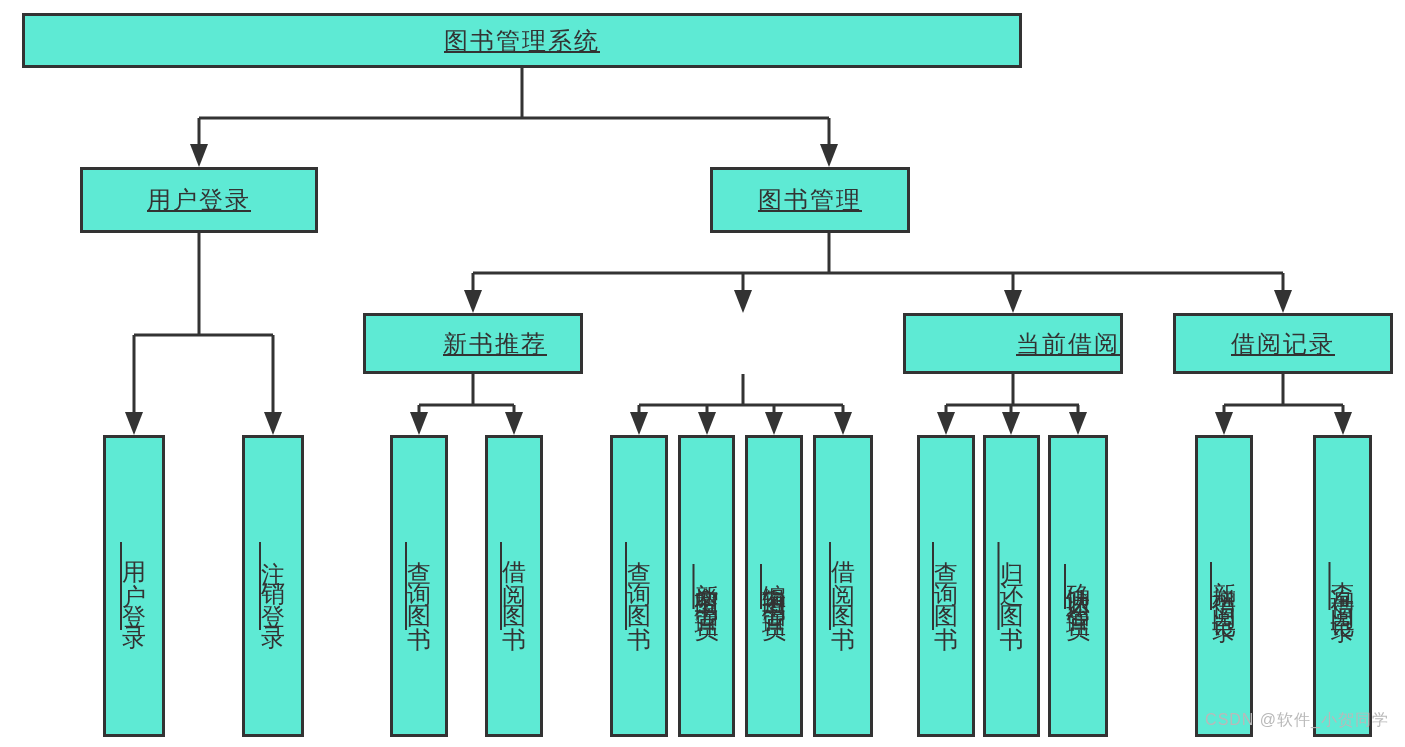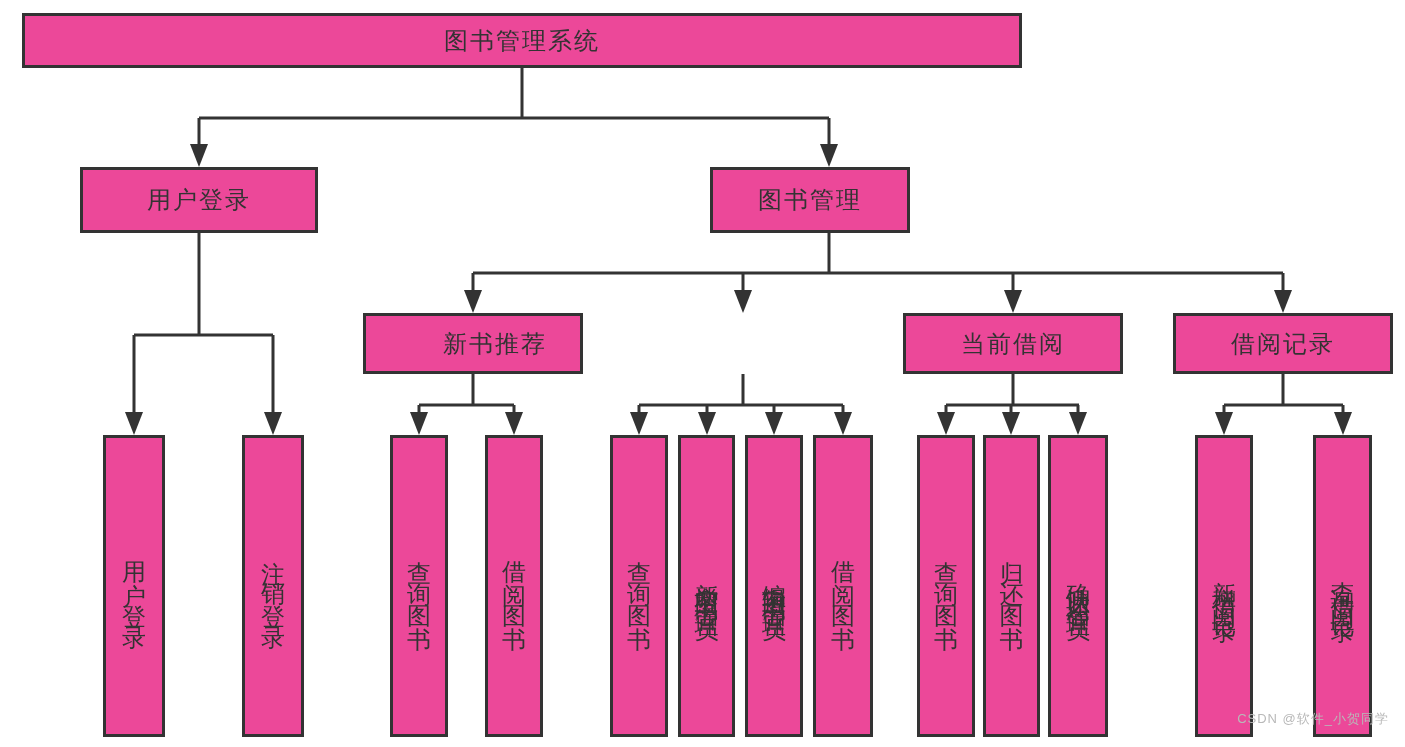--- a/index.html
+++ b/index.html
@@ -23,45 +23,46 @@
     fill: none;
   }
   svg.connectors polygon {
     fill: #333333;
     stroke: none;
   }
   .box {
     position: absolute;
     box-sizing: border-box;
     border: 3px solid #333333;
-    background: #ec4899;
+    background: #5eead4;
     display: flex;
     align-items: center;
     justify-content: center;
+    text-decoration: underline;
   }
   .h-label {
     font-size: 24px;
     letter-spacing: 2px;
     white-space: nowrap;
   }
   .v-label {
     writing-mode: vertical-rl;
     text-orientation: mixed;
     font-size: 24px;
     line-height: 1;
     white-space: nowrap;
   }
   .ls-wide  { letter-spacing: 22px; }  
   .ls-mid   { letter-spacing: 8px;  }  
   .ls-tight { letter-spacing: 5px;  }  
   .watermark {
     position: absolute;
     right: 16px;
     top: 710px;
-    font-size: 13px;
+    font-size: 16px;
     letter-spacing: 1px;
     color: #b9b9b9;
     z-index: 5;
     white-space: nowrap;
   }
 </style>
 </head>
 <body>
 
 <div class="canvas">
@@ -116,21 +117,21 @@
   <div class="box" style="left:80px; top:167px; width:238px; height:66px;">
     <span class="h-label">用户登录</span>
   </div>
   <div class="box" style="left:710px; top:167px; width:200px; height:66px;">
     <span class="h-label">图书管理</span>
   </div>
 
   <div class="box" style="left:363px; top:313px; width:220px; height:61px;padding-left:44px;">
     <span class="h-label">新书推荐</span>
   </div>
-  <div class="box" style="left:903px; top:313px; width:220px; height:61px;">
+  <div class="box" style="left:903px; top:313px; width:220px; height:61px;justify-content:flex-end;">
     <span class="h-label">当前借阅</span>
   </div>
   <div class="box" style="left:1173px; top:313px; width:220px; height:61px;">
     <span class="h-label">借阅记录</span>
   </div>
 
   <div class="box" style="left:103px; top:435px; width:62px; height:302px;">
     <span class="v-label ls-wide">用户登录</span>
   </div>
   <div class="box" style="left:242px; top:435px; width:62px; height:302px;">

